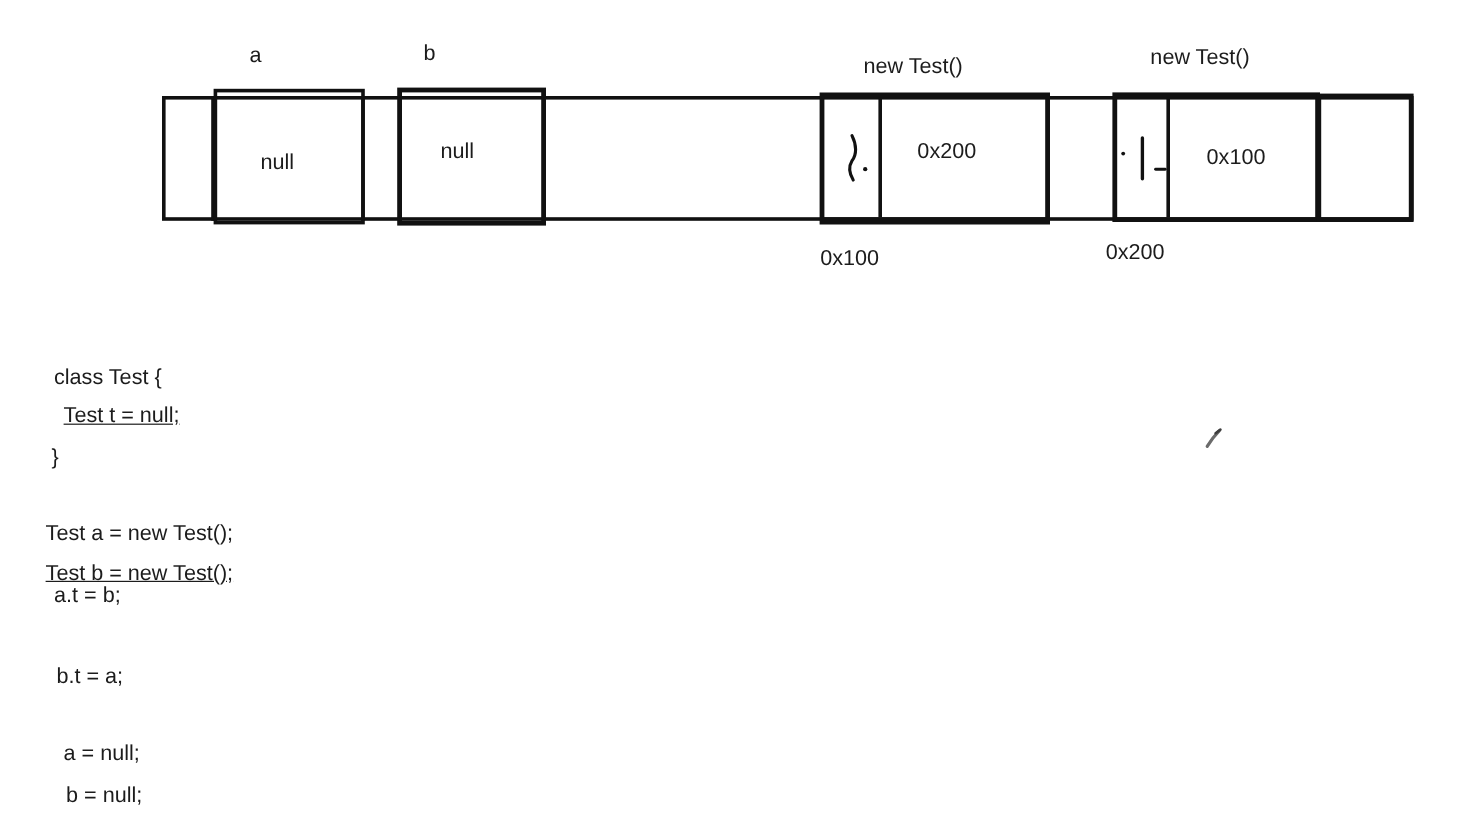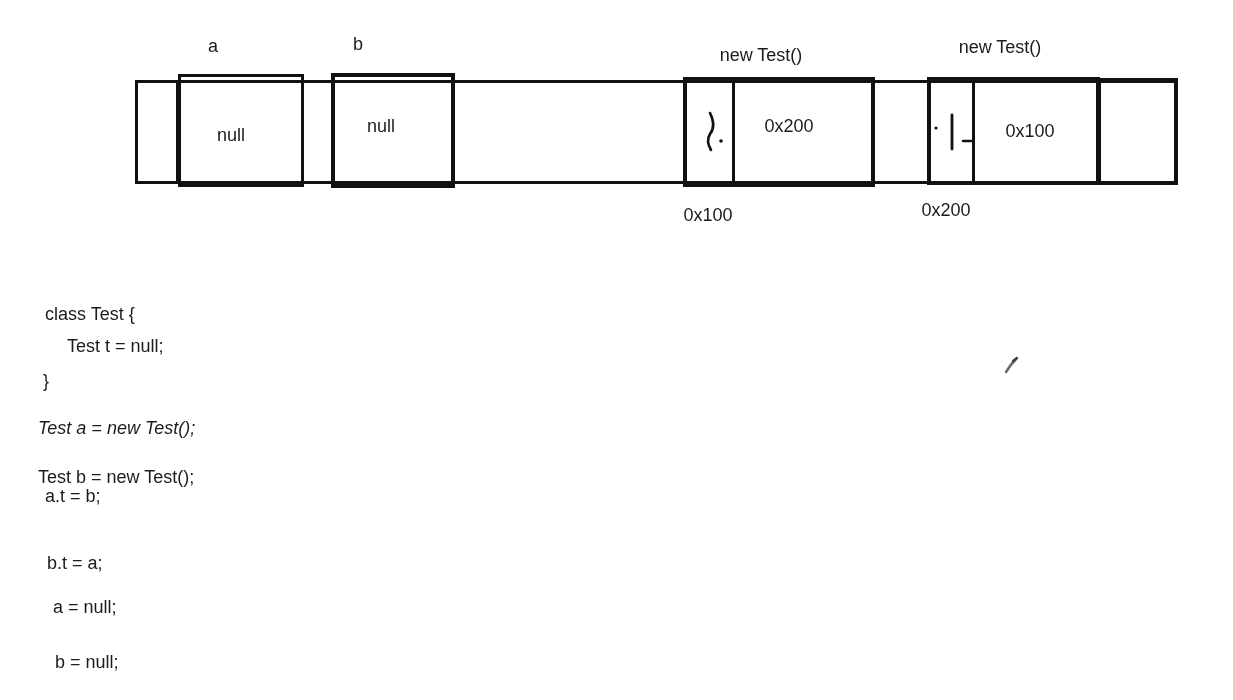--- a/index.html
+++ b/index.html
@@ -79,21 +79,21 @@
   <circle cx="721" cy="141" r="1.8" fill="#111111"></circle>
   <line x1="952" y1="115" x2="952" y2="149" stroke="#111111" stroke-width="2.8" stroke-linecap="round"></line>
   <circle cx="936" cy="128" r="1.6" fill="#111111"></circle>
   <line x1="963" y1="141" x2="971" y2="141" stroke="#111111" stroke-width="2.4" stroke-linecap="round"></line>
   <path d="M1006,372 C1009,367 1013,362 1016,359" fill="none" stroke="#6b6b6b" stroke-width="2.6" stroke-linecap="round"></path>
   <path d="M1013,361 L1017,358" fill="none" stroke="#3d3d3d" stroke-width="2.2" stroke-linecap="round"></path>
 </svg>
 
 <div>
   <div class="code-line" style="left:45px;top:303px;">class Test {</div>
-  <div class="code-line" style="left:67px;top:335px;">Test t = null;</div>
+  <div class="code-line" style="left:53px;top:335px;text-decoration:underline;">Test t = null;</div>
   <div class="code-line" style="left:43px;top:370px;">}</div>
-  <div class="code-line" style="left:38px;top:417px;font-style:italic;">Test a = new Test();</div>
-  <div class="code-line" style="left:38px;top:466px;">Test b = new Test();</div>
+  <div class="code-line" style="left:38px;top:433px;">Test a = new Test();</div>
+  <div class="code-line" style="left:38px;top:466px;text-decoration:underline;">Test b = new Test();</div>
   <div class="code-line" style="left:45px;top:485px;">a.t = b;</div>
   <div class="code-line" style="left:47px;top:552px;">b.t = a;</div>
-  <div class="code-line" style="left:53px;top:596px;">a = null;</div>
+  <div class="code-line" style="left:53px;top:616px;">a = null;</div>
   <div class="code-line" style="left:55px;top:651px;">b = null;</div>
 </div>
 
 </body></html>

